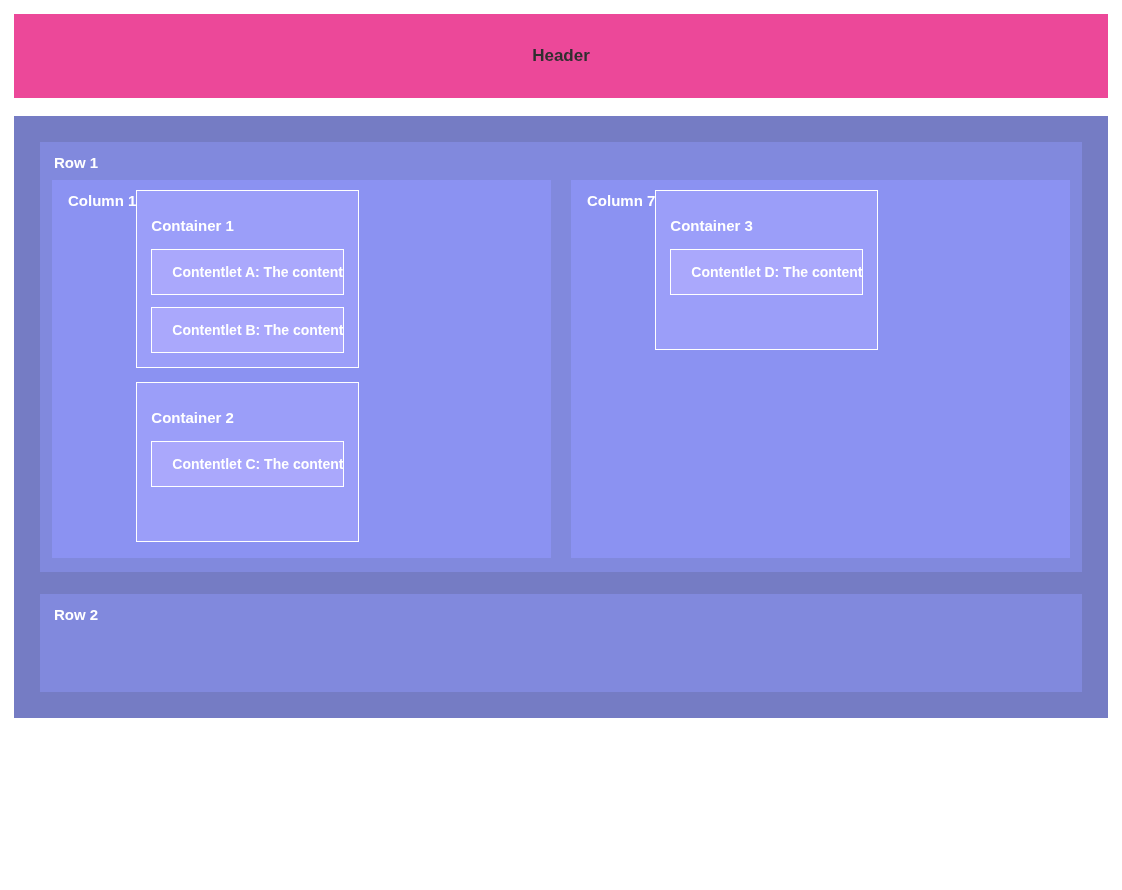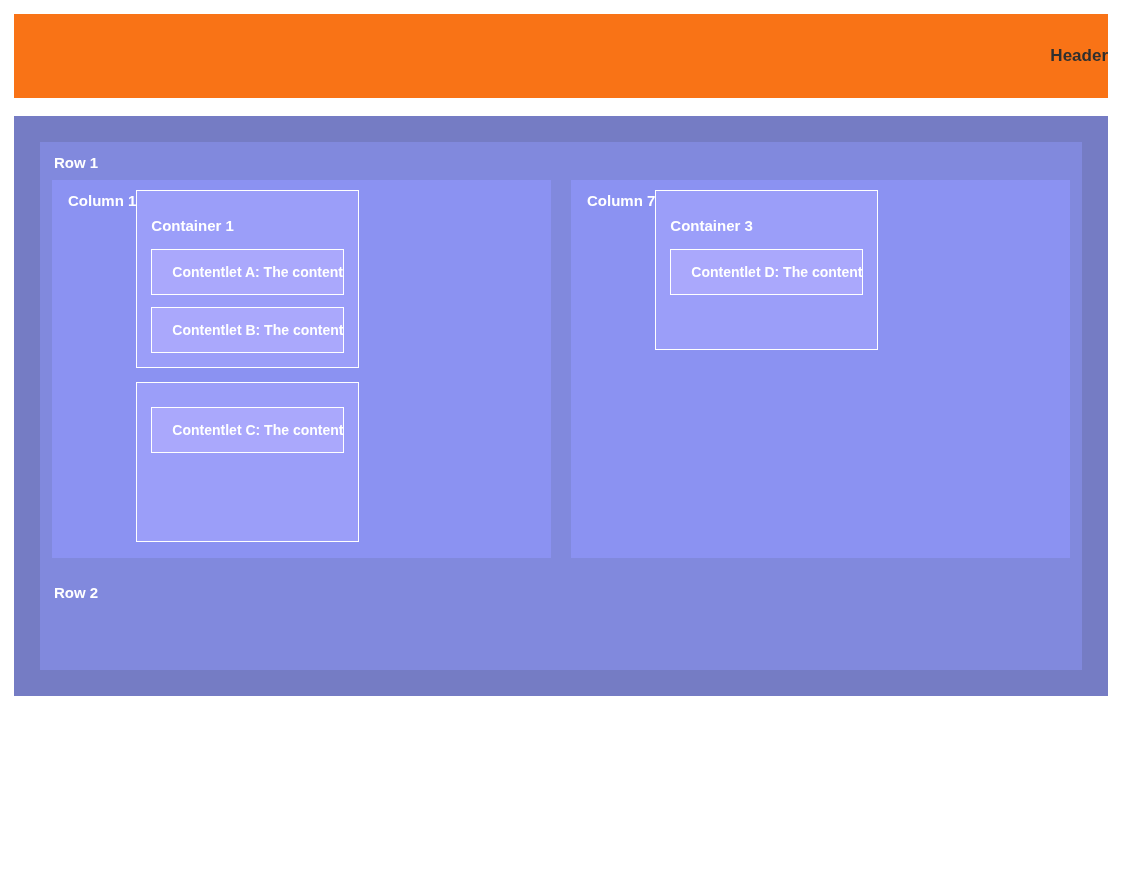--- a/index.html
+++ b/index.html
@@ -16,40 +16,41 @@
     width: 1122px;
     height: 890px;
     padding: 14px 14px;
     background: #ffffff;
     display: flex;
     flex-direction: column;
   }
 
   
   .band {
-    background: #f97316;
+    background: #ec4899;
     color: #2f2f2f;
     font-size: 17px;
     font-weight: bold;
     display: flex;
     align-items: center;
-    justify-content: flex-end;
+    justify-content: center;
   }
   .band-header { height: 84px; }
   .band-footer { height: 76px; }
 
   .gap-top { height: 18px; }
   .gap-bottom { height: 22px; }
 
   
   .body-wrap {
     background: #757cc4;
     padding: 26px;
     display: flex;
     flex-direction: column;
+    gap: 22px;
   }
 
   
   .row {
     background: #8189dd;
     padding: 10px 12px 14px 12px;
   }
   .row-label {
     color: #ffffff;
     font-size: 15px;
@@ -148,20 +149,21 @@
 
             <div class="container-box">
               <div class="container-label">Container 1</div>
               <div class="container-contentlets">
                 <div class="contentlet">Contentlet A: The content</div>
                 <div class="contentlet">Contentlet B: The content</div>
               </div>
             </div>
 
             <div class="container-box">
+              <div class="container-label">Container 2</div>
               <div class="container-contentlets">
                 <div class="contentlet">Contentlet C: The content</div>
               </div>
             </div>
 
           </div>
         </div>
 
         <div class="column">
           <div class="column-label">Column 7</div>

